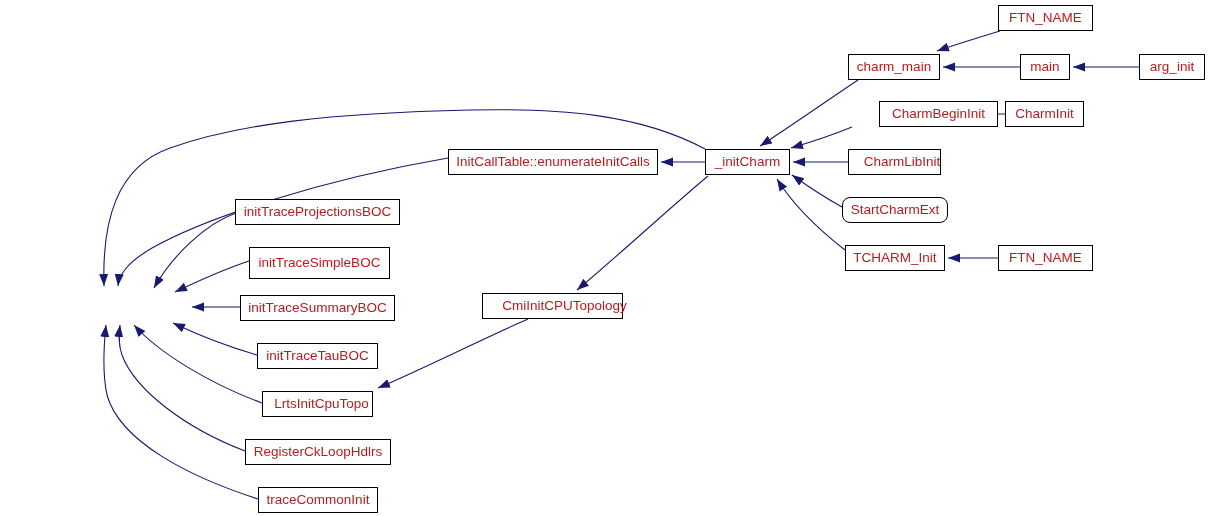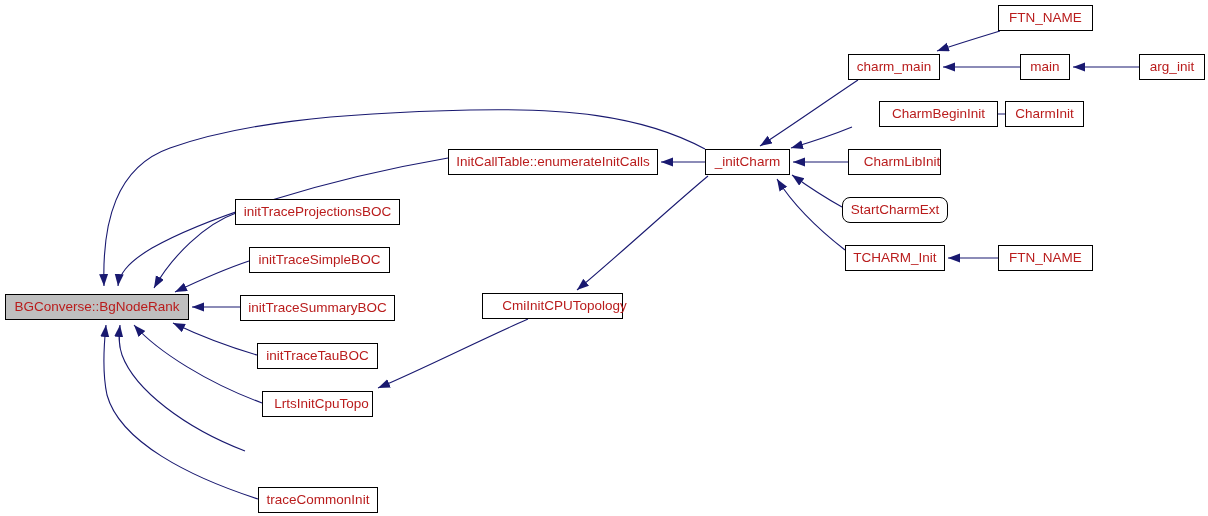--- a/index.html
+++ b/index.html
@@ -78,26 +78,26 @@
     <path class="edge" d="M848,162 L793,162" marker-end="url(#arrow)"></path>
     <path class="edge" d="M842,207 C822,196 806,185 792,175" marker-end="url(#arrow)"></path>
     <path class="edge" d="M845,250 C818,229 792,203 777,179" marker-end="url(#arrow)"></path>
     <path class="edge" d="M1000,31 C977,38 954,45 937,51" marker-end="url(#arrow)"></path>
     <path class="edge" d="M1020,67 L943,67" marker-end="url(#arrow)"></path>
     <path class="edge" d="M1139,67 L1073,67" marker-end="url(#arrow)"></path>
     <path class="edge" d="M1005,114 L953,114" marker-end="url(#arrow)"></path>
     <path class="edge" d="M998,258 L948,258" marker-end="url(#arrow)"></path>
   </svg>
 
-  <div class="node highlight" style="left:5px;   top:294px; width:184px; height:26px;">BGConverse::BgNodeRank</div>
   <div class="node" style="left:235px; top:199px; width:165px; height:26px;">initTraceProjectionsBOC</div>
-  <div class="node" style="left:249px; top:247px; width:141px; height:26px;">initTraceSimpleBOC</div>
+  <div class="node" style="left:249px; top:247px; width:141px; height:32px;">initTraceSimpleBOC</div>
   <div class="node" style="left:240px; top:295px; width:155px; height:26px;">initTraceSummaryBOC</div>
   <div class="node" style="left:257px; top:343px; width:121px; height:26px;">initTraceTauBOC</div>
   <div class="node" style="left:262px; top:391px; width:111px; height:26px;padding-left:8px;">LrtsInitCpuTopo</div>
+  <div class="node" style="left:245px; top:439px; width:146px; height:26px;">RegisterCkLoopHdlrs</div>
   <div class="node" style="left:258px; top:487px; width:120px; height:26px;">traceCommonInit</div>
   <div class="node" style="left:448px; top:149px; width:210px; height:26px;">InitCallTable::enumerateInitCalls</div>
   <div class="node" style="left:482px; top:293px; width:141px; height:26px;padding-left:24px;">CmiInitCPUTopology</div>
   <div class="node" style="left:705px; top:149px; width:85px;  height:26px;">_initCharm</div>
   <div class="node" style="left:848px; top:54px;  width:92px;  height:26px;">charm_main</div>
   <div class="node" style="left:840px; top:101px; width:119px; height:26px;margin-left:39px;">CharmBeginInit</div>
   <div class="node" style="left:848px; top:149px; width:93px;  height:26px;padding-left:15px;">CharmLibInit</div>
   <div class="node" style="left:842px; top:197px; width:106px; height:26px;border-radius:8px;">StartCharmExt</div>
   <div class="node" style="left:845px; top:245px; width:100px; height:26px;">TCHARM_Init</div>
   <div class="node" style="left:998px; top:5px;   width:95px;  height:26px;">FTN_NAME</div>

